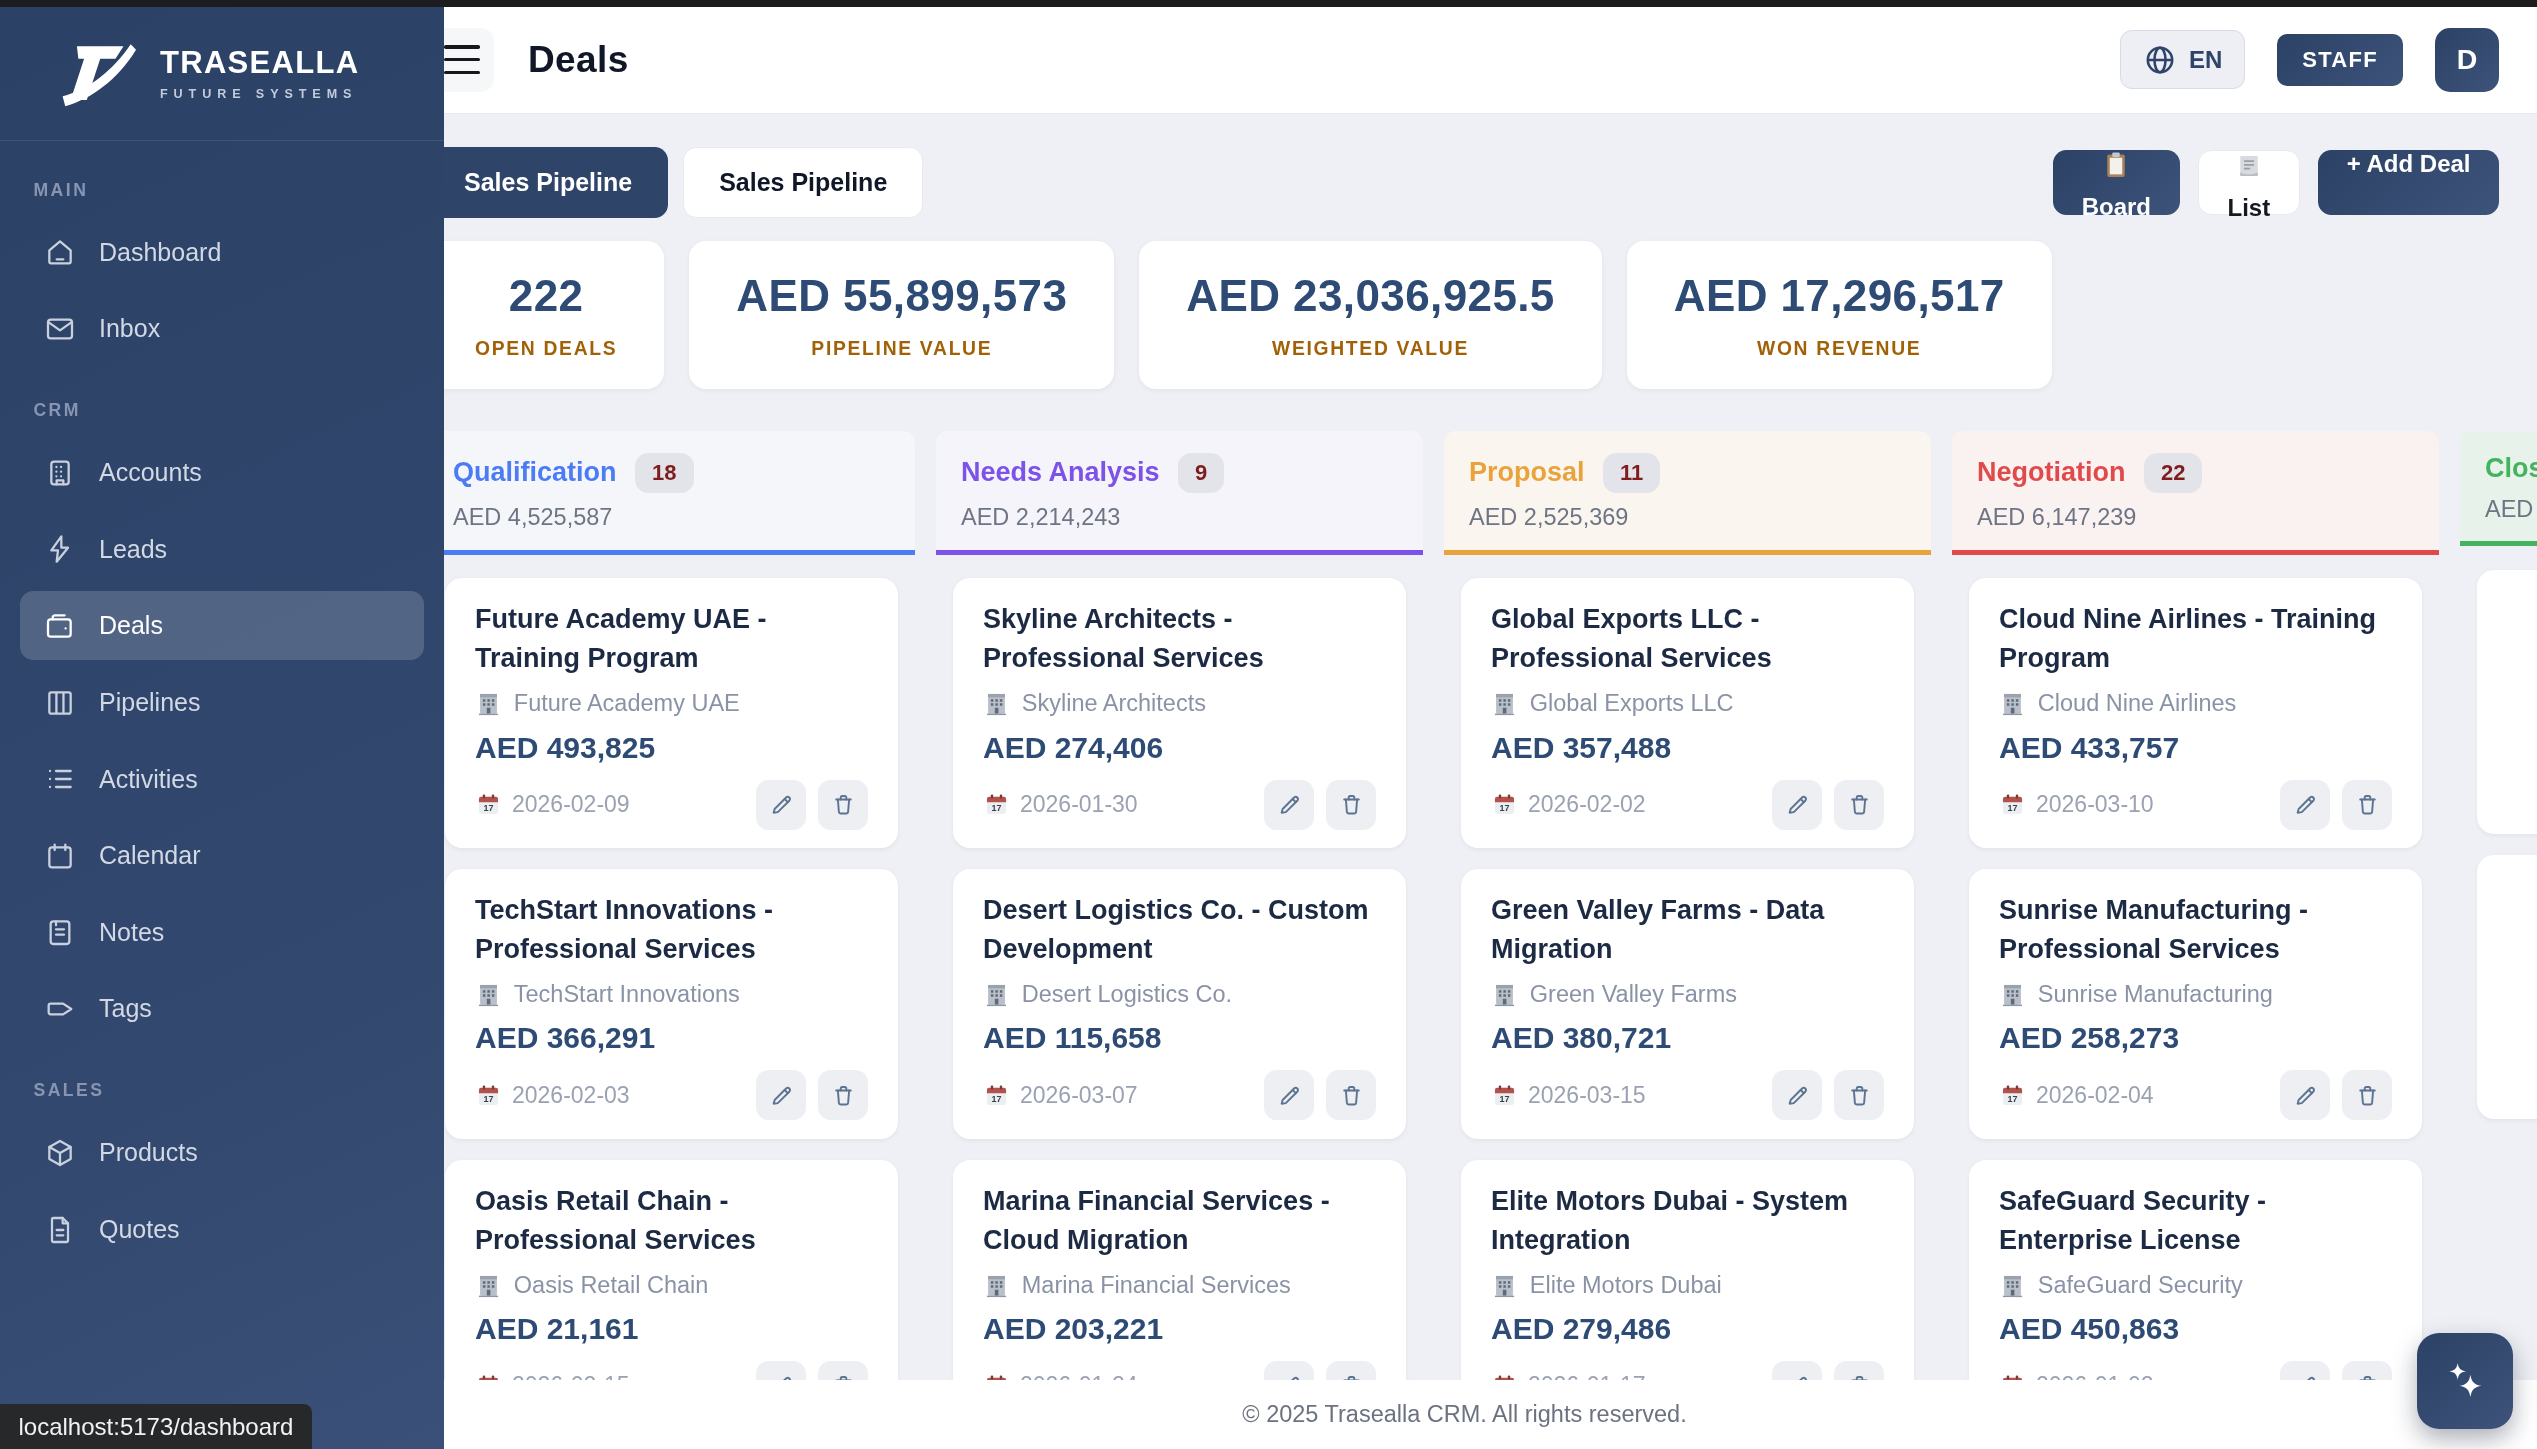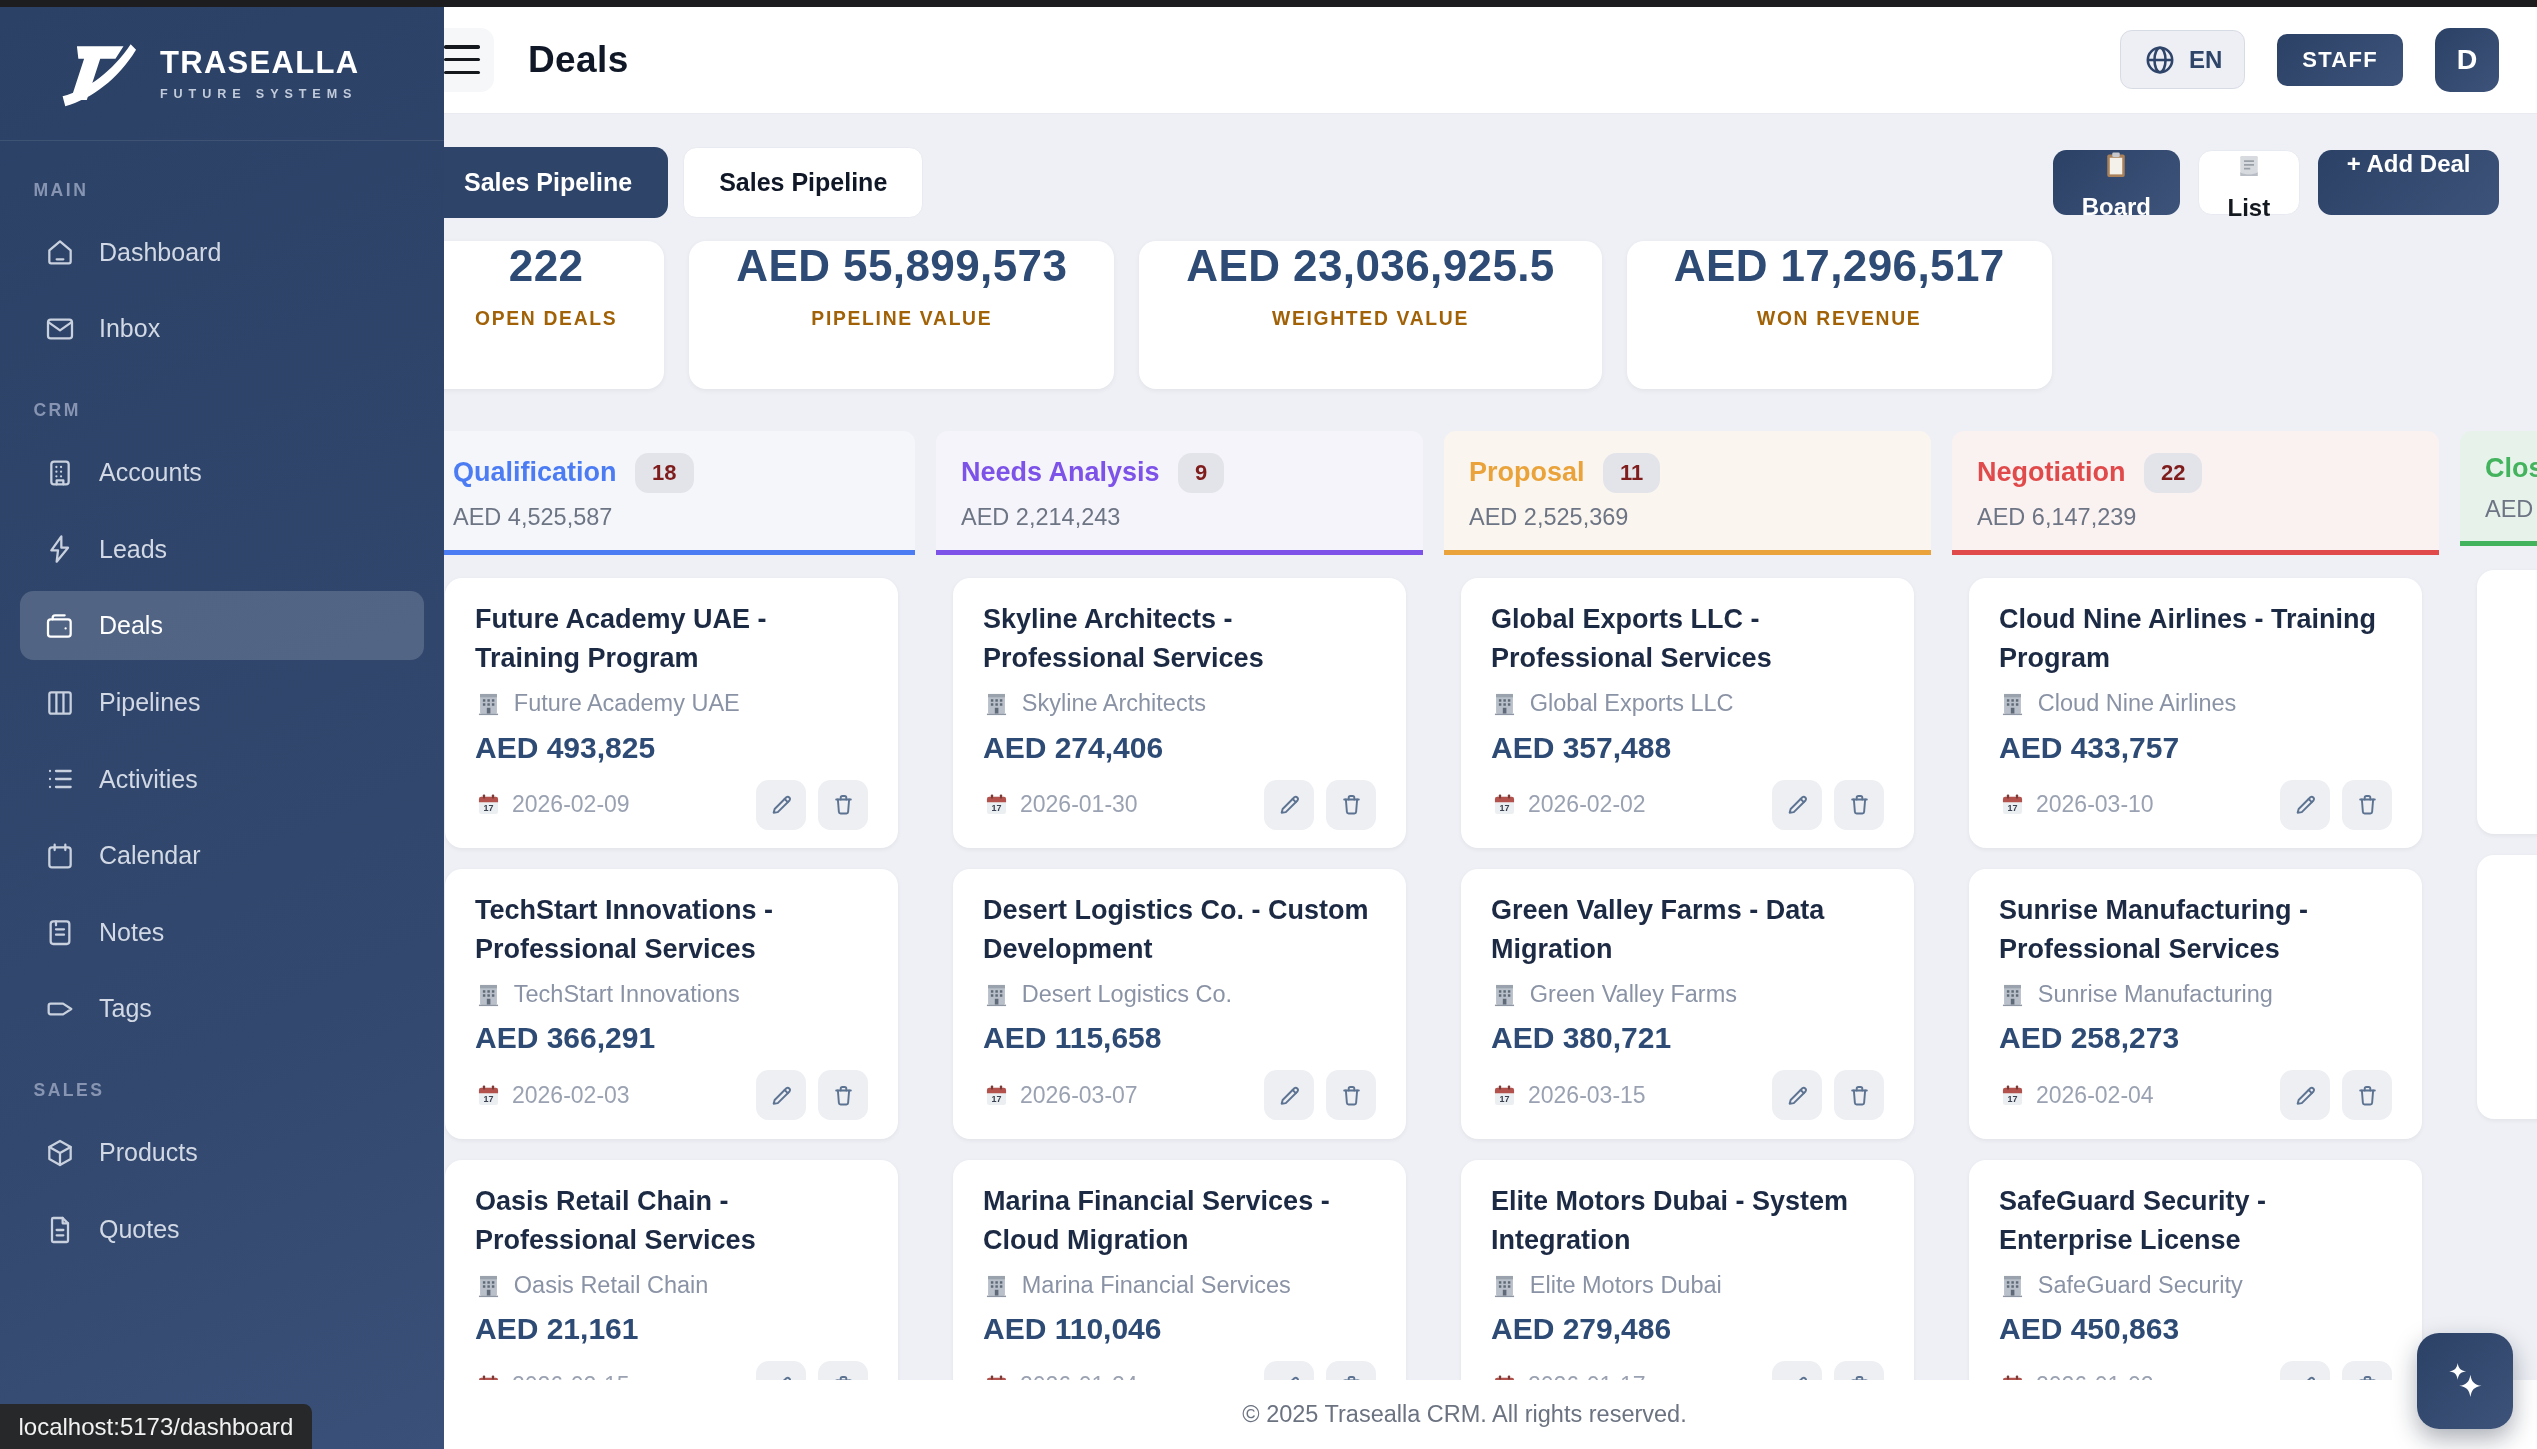--- a/index.html
+++ b/index.html
@@ -54,21 +54,21 @@
   .chip.active { background:#2e4469; color:#fff; border-color:transparent; }
   .toolbar-right { margin-left:auto; display:flex; align-items:center; gap:18.5px; }
   .btn { height:65px; border-radius:13.4px; font-size:24px; font-weight:700; display:flex; align-items:center;
          gap:13.4px; padding:0 28.5px; cursor:pointer; border:none;flex-direction:column; }
   .btn .ico { width:30px; height:30px; }
   .btn-dark { background:linear-gradient(135deg,#2c4166,#3d5379); color:#fff; }
   .btn-light { background:#fff; color:#14181f; border:1.7px solid #e7eaf0; }
 
   .stats { display:flex; gap:25px; margin-top:23.5px; padding-right:39px; }
   .stat-card { background:#fff; border-radius:17px; min-width:215px; padding:0 47px; height:148px;
-               display:flex; flex-direction:column; align-items:center; 
+               display:flex; flex-direction:column; align-items:center; justify-content:center;
                box-shadow:0 1.7px 5px rgba(18,28,45,.05); }
   .stat-value { font-size:44px; font-weight:800; color:#2d4b74; letter-spacing:0.4px; white-space:nowrap; }
   .stat-label { margin-top:17px; font-size:19.3px; font-weight:600; color:#a16207; letter-spacing:1.7px; }
 
   
   .board { display:flex; gap:21px; margin-top:42px; overflow:hidden; align-items:flex-start; }
   .column { width:487px; flex:0 0 487px; }
   .col-header { border-radius:11.8px 11.8px 0 0; padding:22px 25px 18.5px; }
   .col-title-row { display:flex; align-items:center; gap:18.5px; }
   .col-name { font-size:27px; font-weight:800; white-space:nowrap; }
@@ -584,21 +584,21 @@
                       <rect x="11" y="8.2" width="2.2" height="2.2" fill="#5f6a78"></rect>
                       <rect x="15" y="8.2" width="2.2" height="2.2" fill="#5f6a78"></rect>
                       <rect x="7" y="11.8" width="2.2" height="2.2" fill="#5f6a78"></rect>
                       <rect x="11" y="11.8" width="2.2" height="2.2" fill="#5f6a78"></rect>
                       <rect x="15" y="11.8" width="2.2" height="2.2" fill="#5f6a78"></rect>
                       <rect x="10.5" y="15.8" width="3.2" height="5.2" fill="#5f6a78"></rect>
                       <rect x="3.5" y="21" width="17" height="1.3" fill="#8d96a2"></rect>
                     </svg></span>
                   <span>Marina Financial Services</span>
                 </div>
-                <div class="deal-amount">AED 110,046</div>
+                <div class="deal-amount">AED 203,221</div>
                 <div class="deal-footer">
                   <span class="deal-date">
                     <span class="ico"><svg viewBox="0 0 24 24" style="font-size:27px">
                         <rect x="3.5" y="5" width="17" height="15.5" rx="2" fill="#eceff1"></rect>
                         <path d="M3.5 10h17V7a2 2 0 0 0-2-2h-13a2 2 0 0 0-2 2z" fill="#b3524c"></path>
                         <rect x="7" y="3" width="2" height="3.6" rx="0.7" fill="#7c3a36"></rect>
                         <rect x="15" y="3" width="2" height="3.6" rx="0.7" fill="#7c3a36"></rect>
                         <text x="12" y="17.8" text-anchor="middle" font-size="8" font-weight="bold" fill="#394150">17</text>
                       </svg></span>
                     <span>2026-01-24</span>

